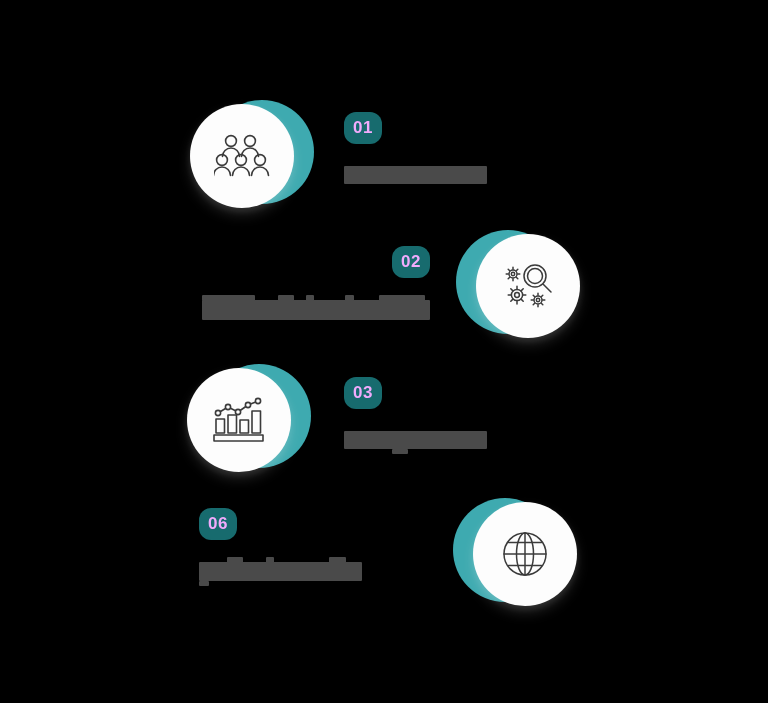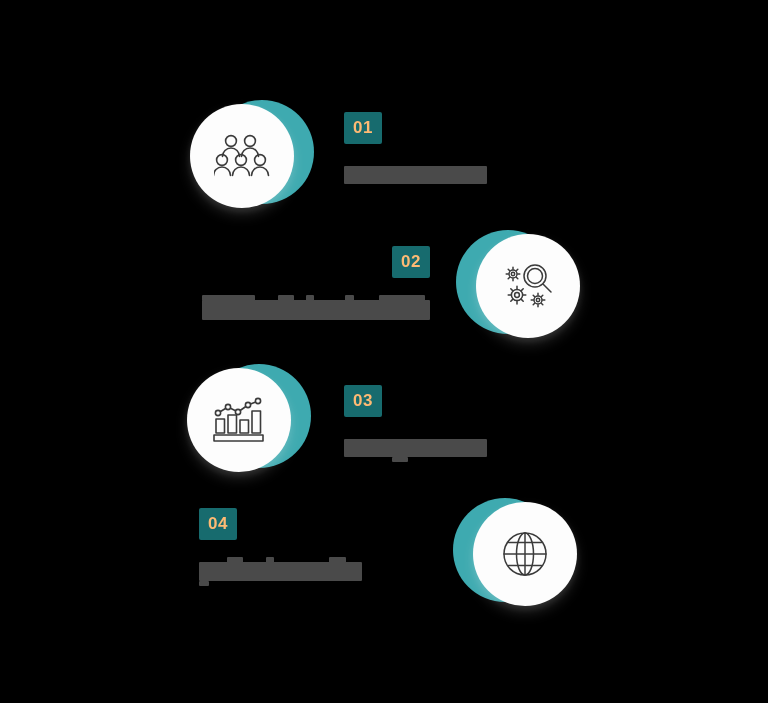--- a/index.html
+++ b/index.html
@@ -66,27 +66,27 @@
     display: block;
   }
 
   
   .text-block {
     position: absolute;
   }
   .num-badge {
     display: inline-block;
     background: #176b6e;
-    color: #fdba74;
+    color: #f0abfc;
     font-size: 17px;
     font-weight: bold;
     letter-spacing: 0.5px;
     line-height: 1;
     padding: 7px 9px 8px 9px;
-    border-radius: 2px;
+    border-radius: 12px;
   }
   .redact-wrap {
     margin-top: 22px;
     position: relative;
   }
   .redact-bar {
     background: #4a4a4a;
     border-radius: 1px;
     position: relative;
   }
@@ -200,21 +200,21 @@
             <rect x="15" y="19" width="8.5" height="18"></rect>
             <rect x="27" y="24" width="8.5" height="13"></rect>
             <rect x="39" y="15" width="8.5" height="22"></rect>
 
             <rect x="1" y="39" width="49" height="6"></rect>
           </g>
         </svg>
       </div>
     </div>
 
-    <div class="text-block" style="left:344px; top:377px;margin-top:8px;">
+    <div class="text-block" style="left:344px; top:377px;">
       <span class="num-badge">03</span>
       <div class="redact-wrap">
         <div class="redact-bar" style="width:143px; height:18px;">
           <span class="redact-tick" style="left:48px; top:18px; width:16px; height:5px;"></span>
         </div>
       </div>
     </div>
 
   </div>
 
@@ -230,21 +230,21 @@
             <line x1="3" y1="24" x2="45" y2="24"></line>
             <path d="M7.5 12.5h33"></path>
             <path d="M7.5 35.5h33"></path>
             <line x1="24" y1="3" x2="24" y2="45"></line>
           </g>
         </svg>
       </div>
     </div>
 
     <div class="text-block" style="left:199px; top:508px;">
-      <span class="num-badge">04</span>
+      <span class="num-badge">06</span>
       <div class="redact-wrap">
         <div class="redact-bar" style="width:163px; height:19px;">
           <span class="redact-tick" style="left:28px;  top:-5px; width:16px; height:6px;"></span>
           <span class="redact-tick" style="left:67px;  top:-5px; width:8px;  height:6px;"></span>
           <span class="redact-tick" style="left:130px; top:-5px; width:17px; height:6px;"></span>
           <span class="redact-tick" style="left:0px;   top:19px; width:10px; height:5px;"></span>
         </div>
       </div>
     </div>
 

